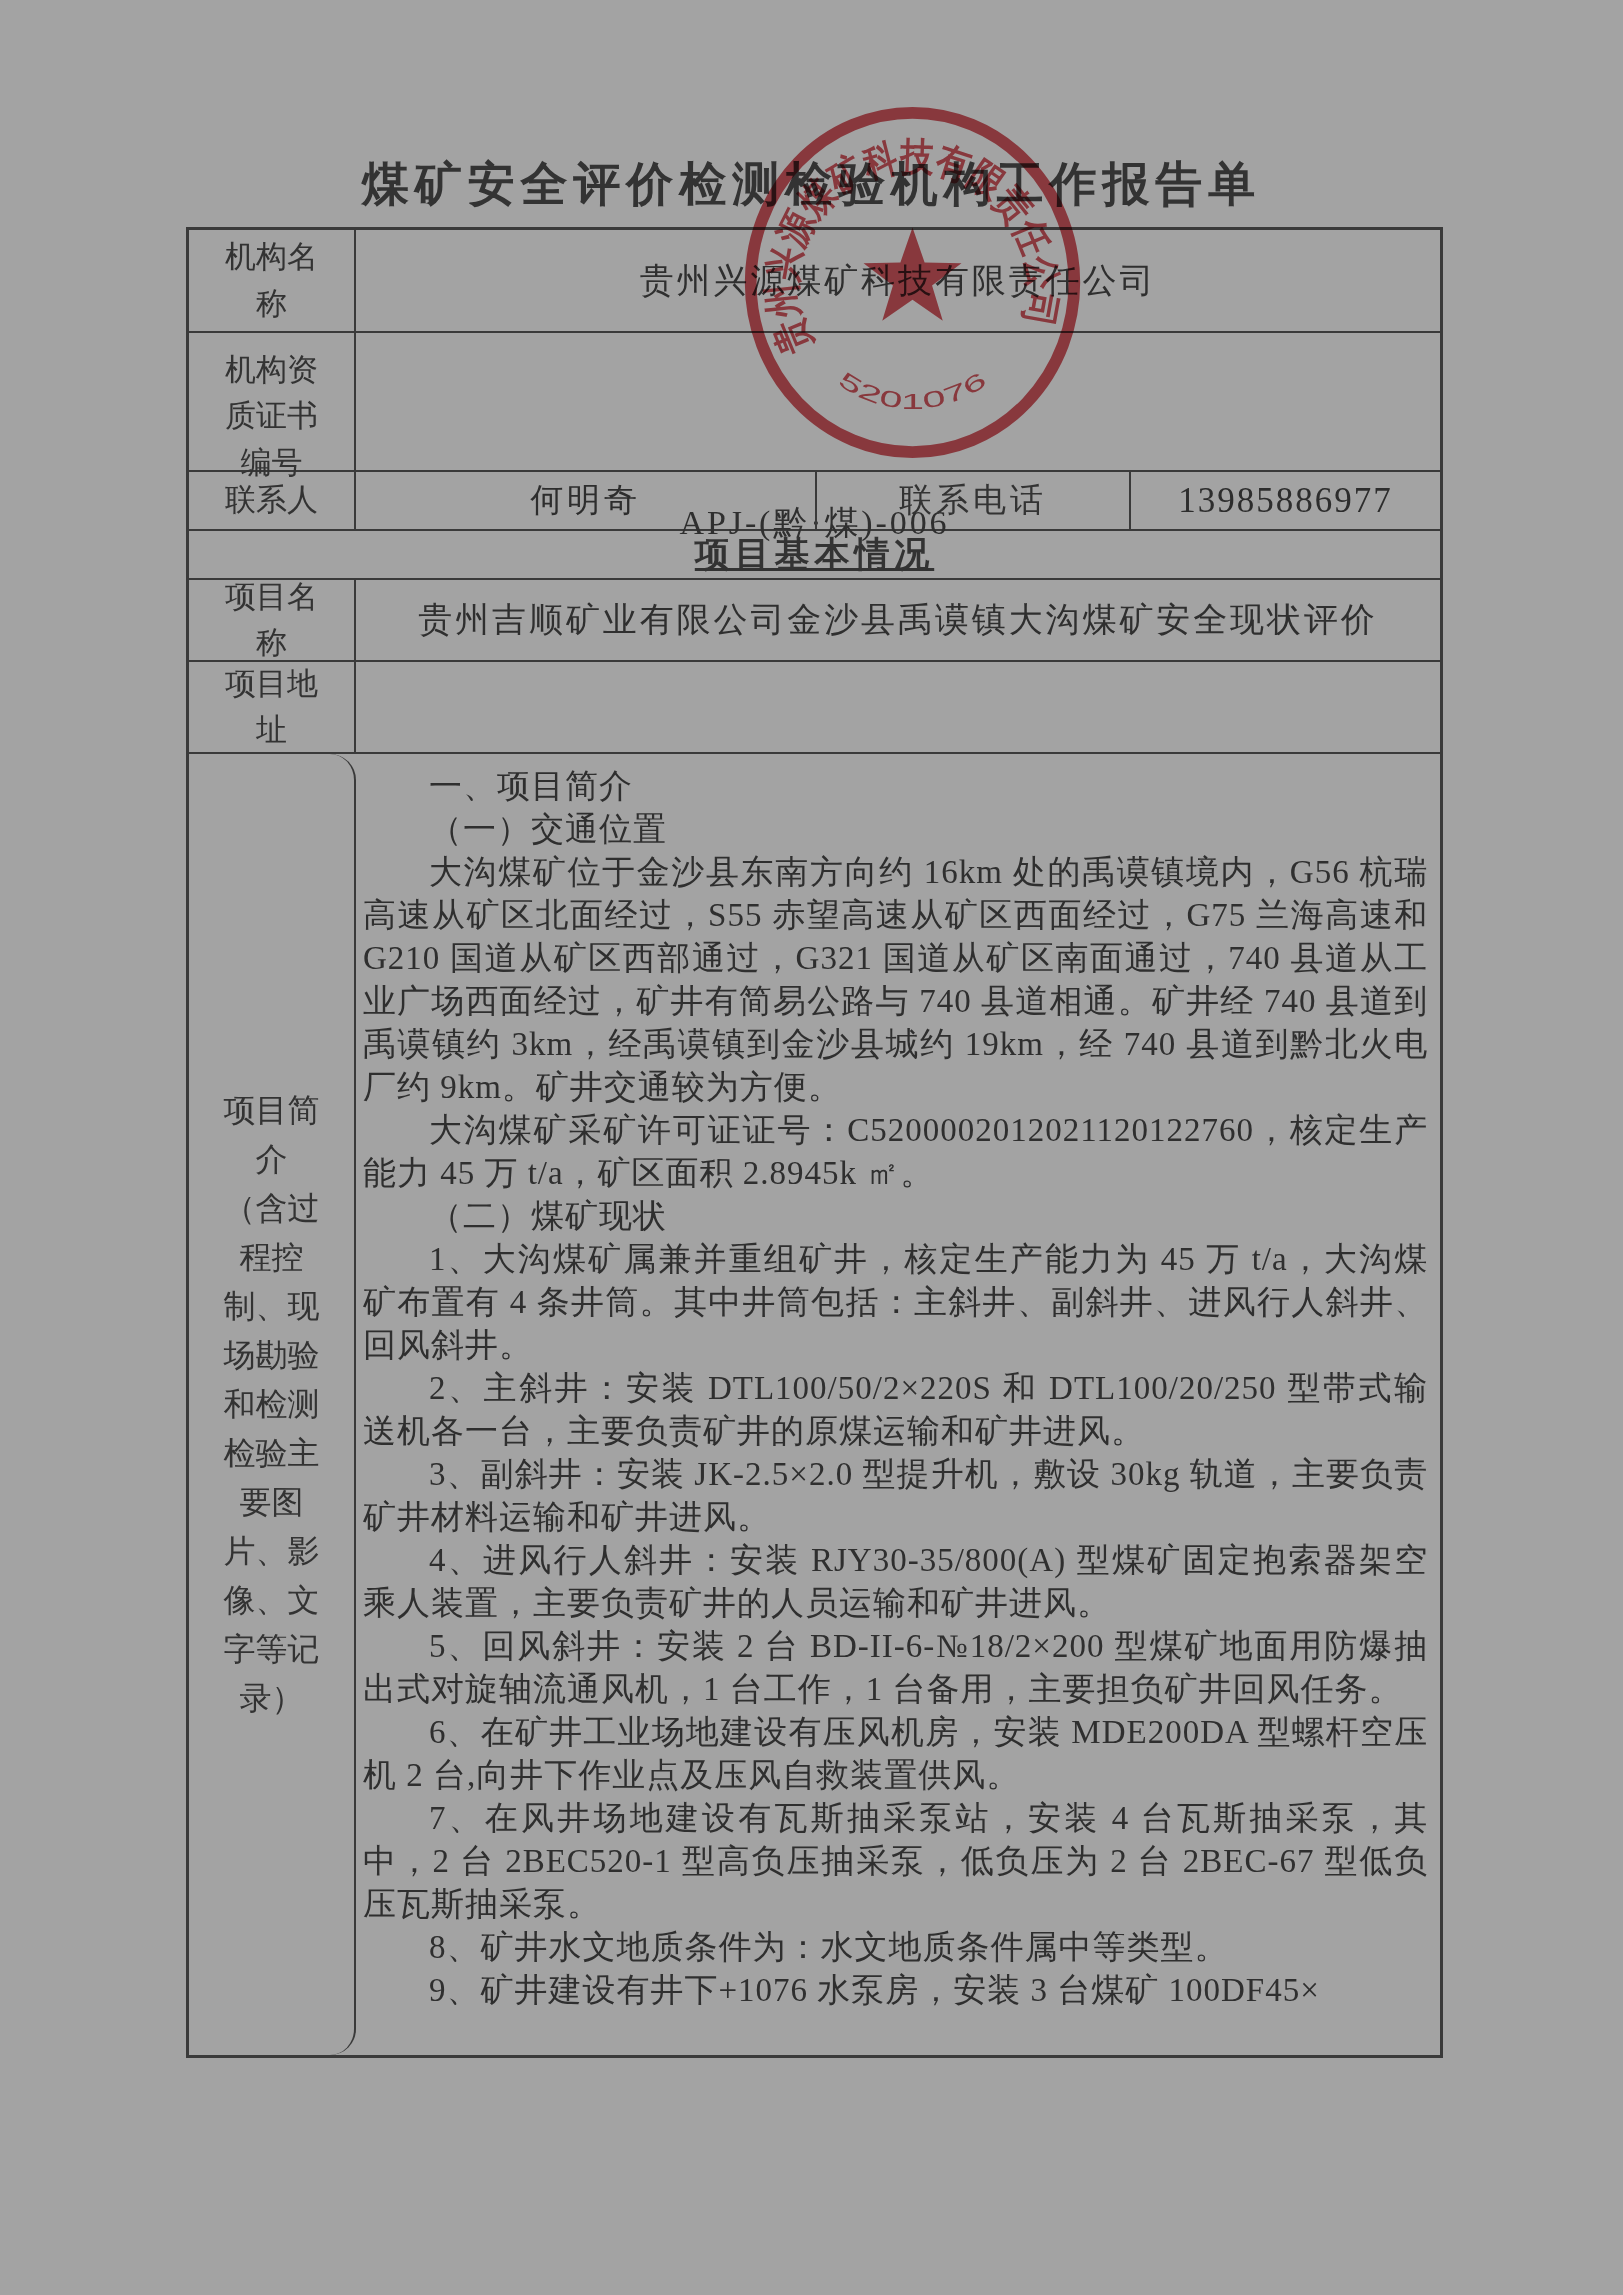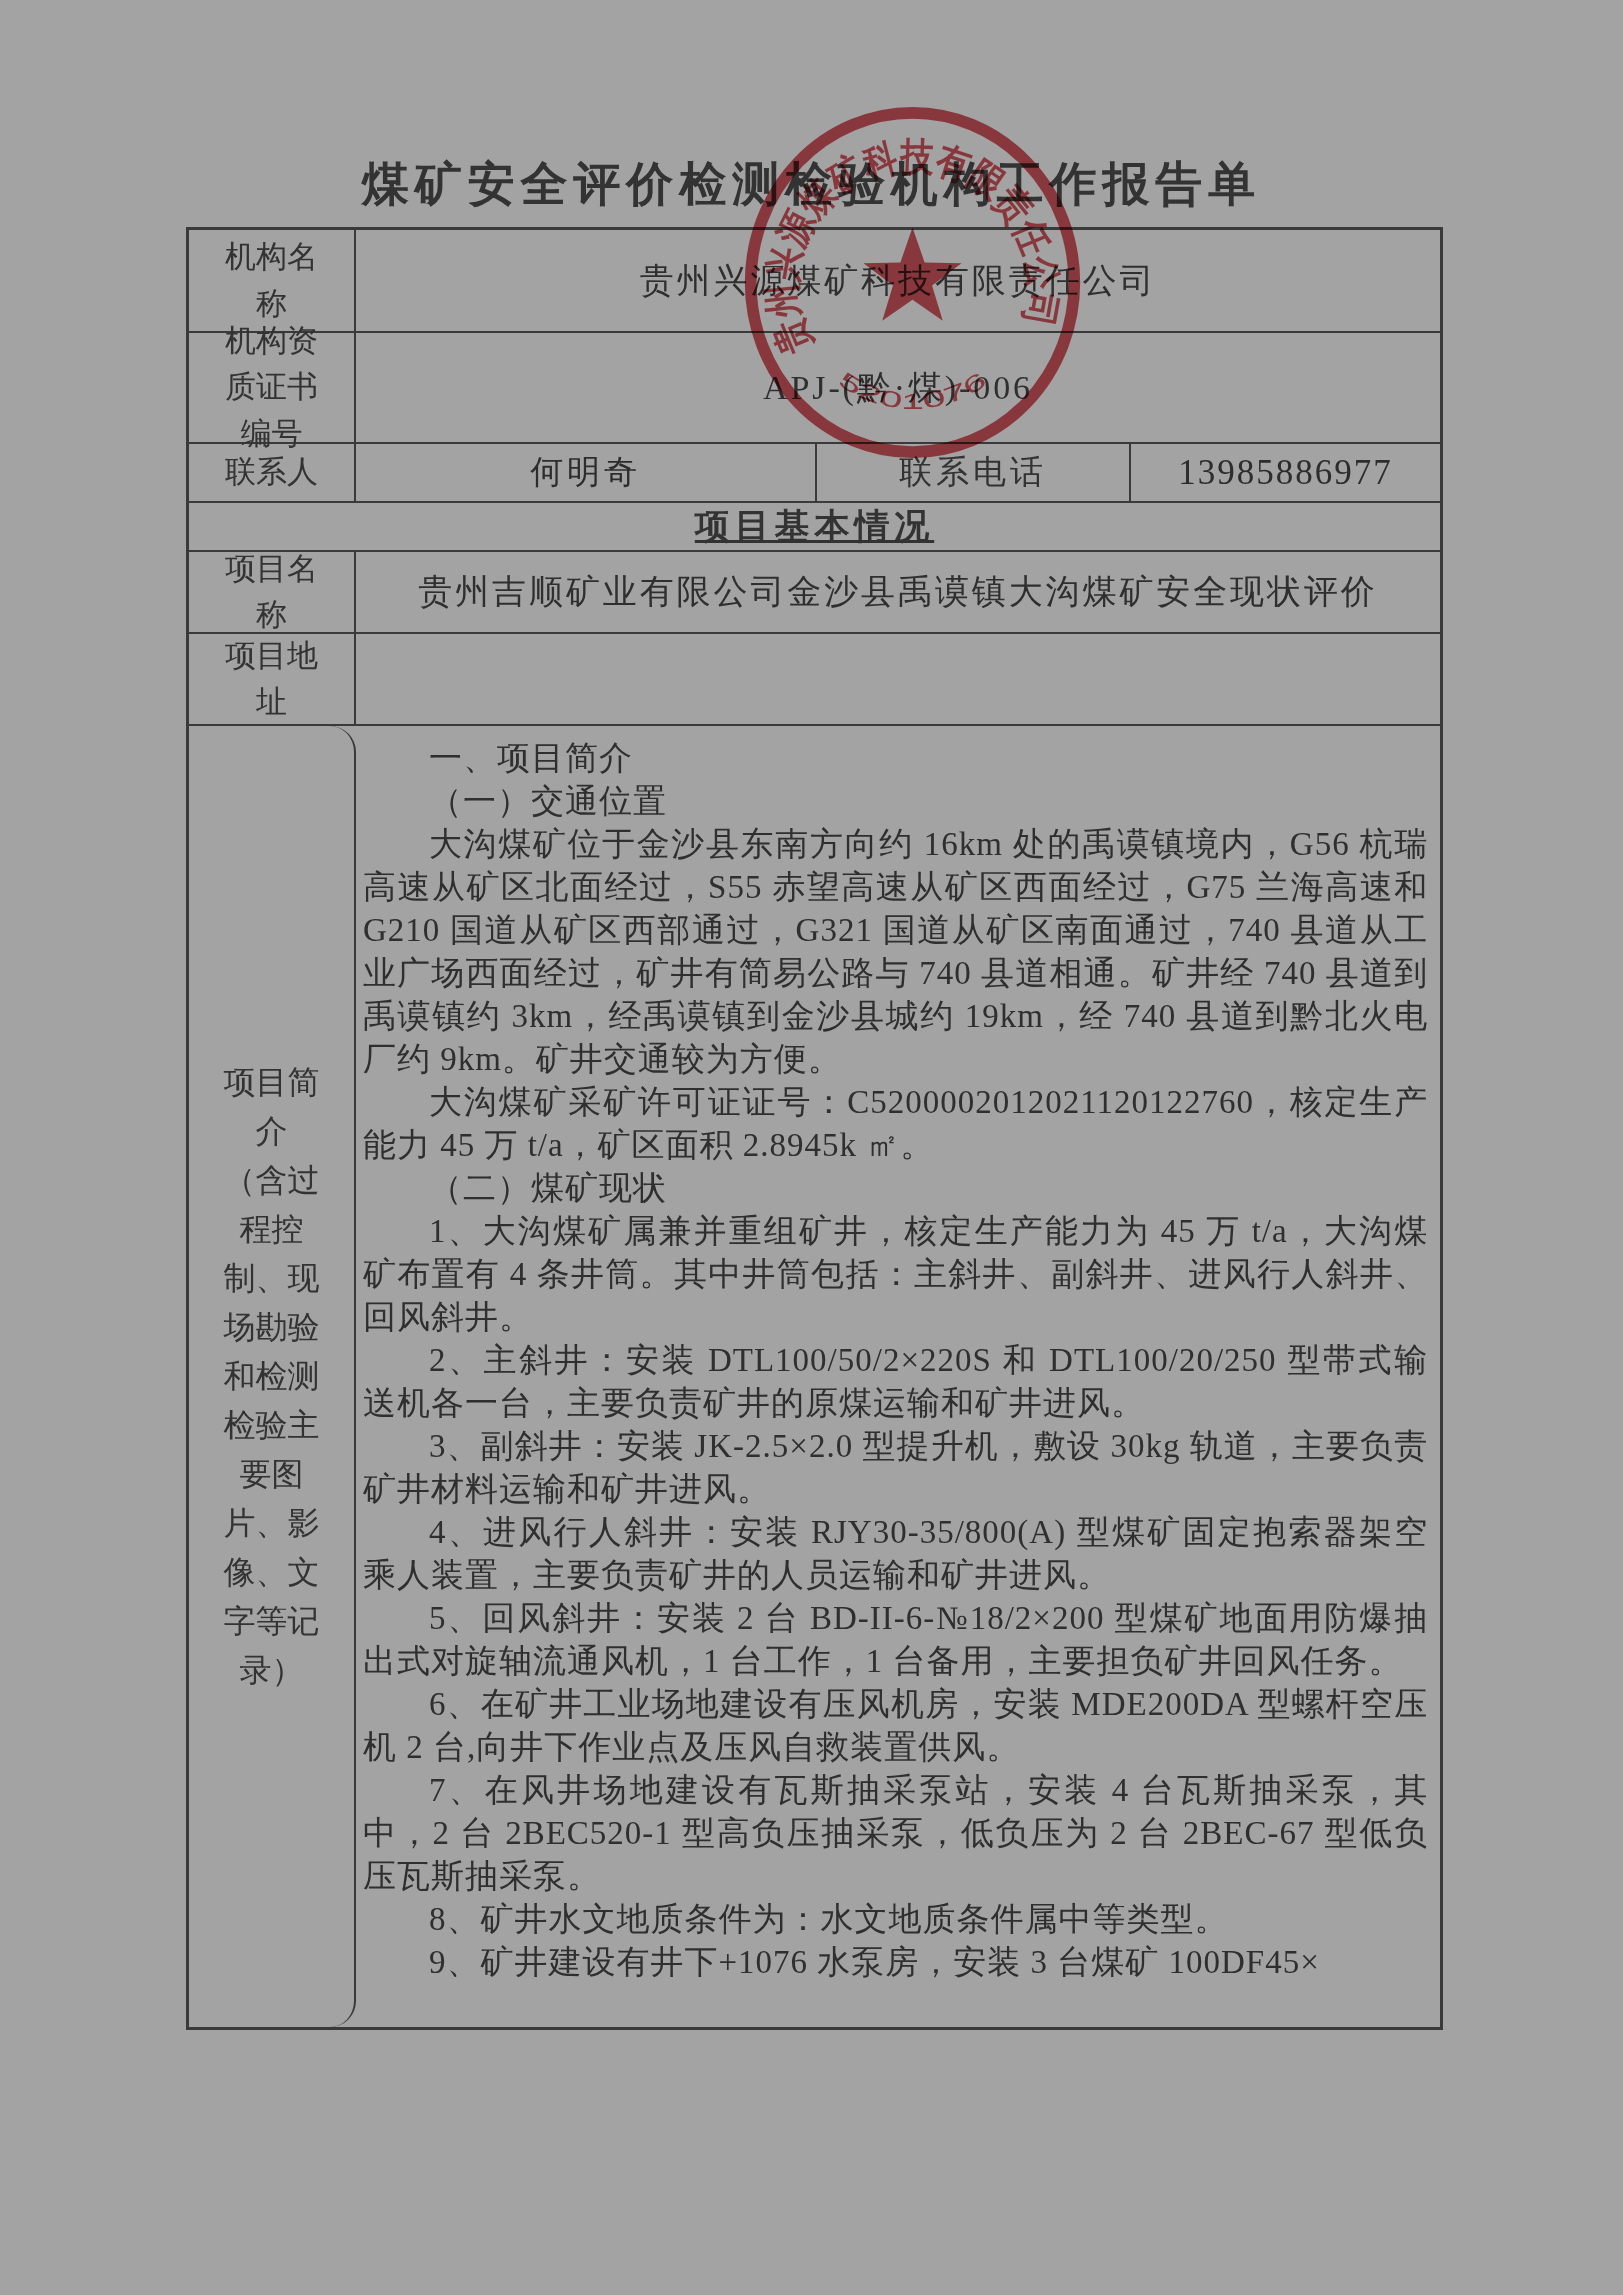--- a/index.html
+++ b/index.html
@@ -57,21 +57,21 @@
     white-space: pre-line;
     color: #333333;
   }
   .value-cell {
     flex: 1 1 auto;
     font-size: 34px;
     letter-spacing: 2.9px;
     color: #2f2f2f;
   }
   .h-org      { height: 101px; }
-  .h-cert     { height: 111px; }
+  .h-cert     { height: 139px; flex-direction: column; }
   .h-contact  { height: 59px; }
   .h-section  { height: 49px; }
   .h-pname    { height: 82px; }
   .h-paddr    { height: 92px; }
   .h-intro    { height: 1303px; }
   .contact-name-cell {
     flex: 0 0 461px;
     border-right: 2.5px solid #3a3a3a;
     font-size: 33px;
     letter-spacing: 3.9px;

